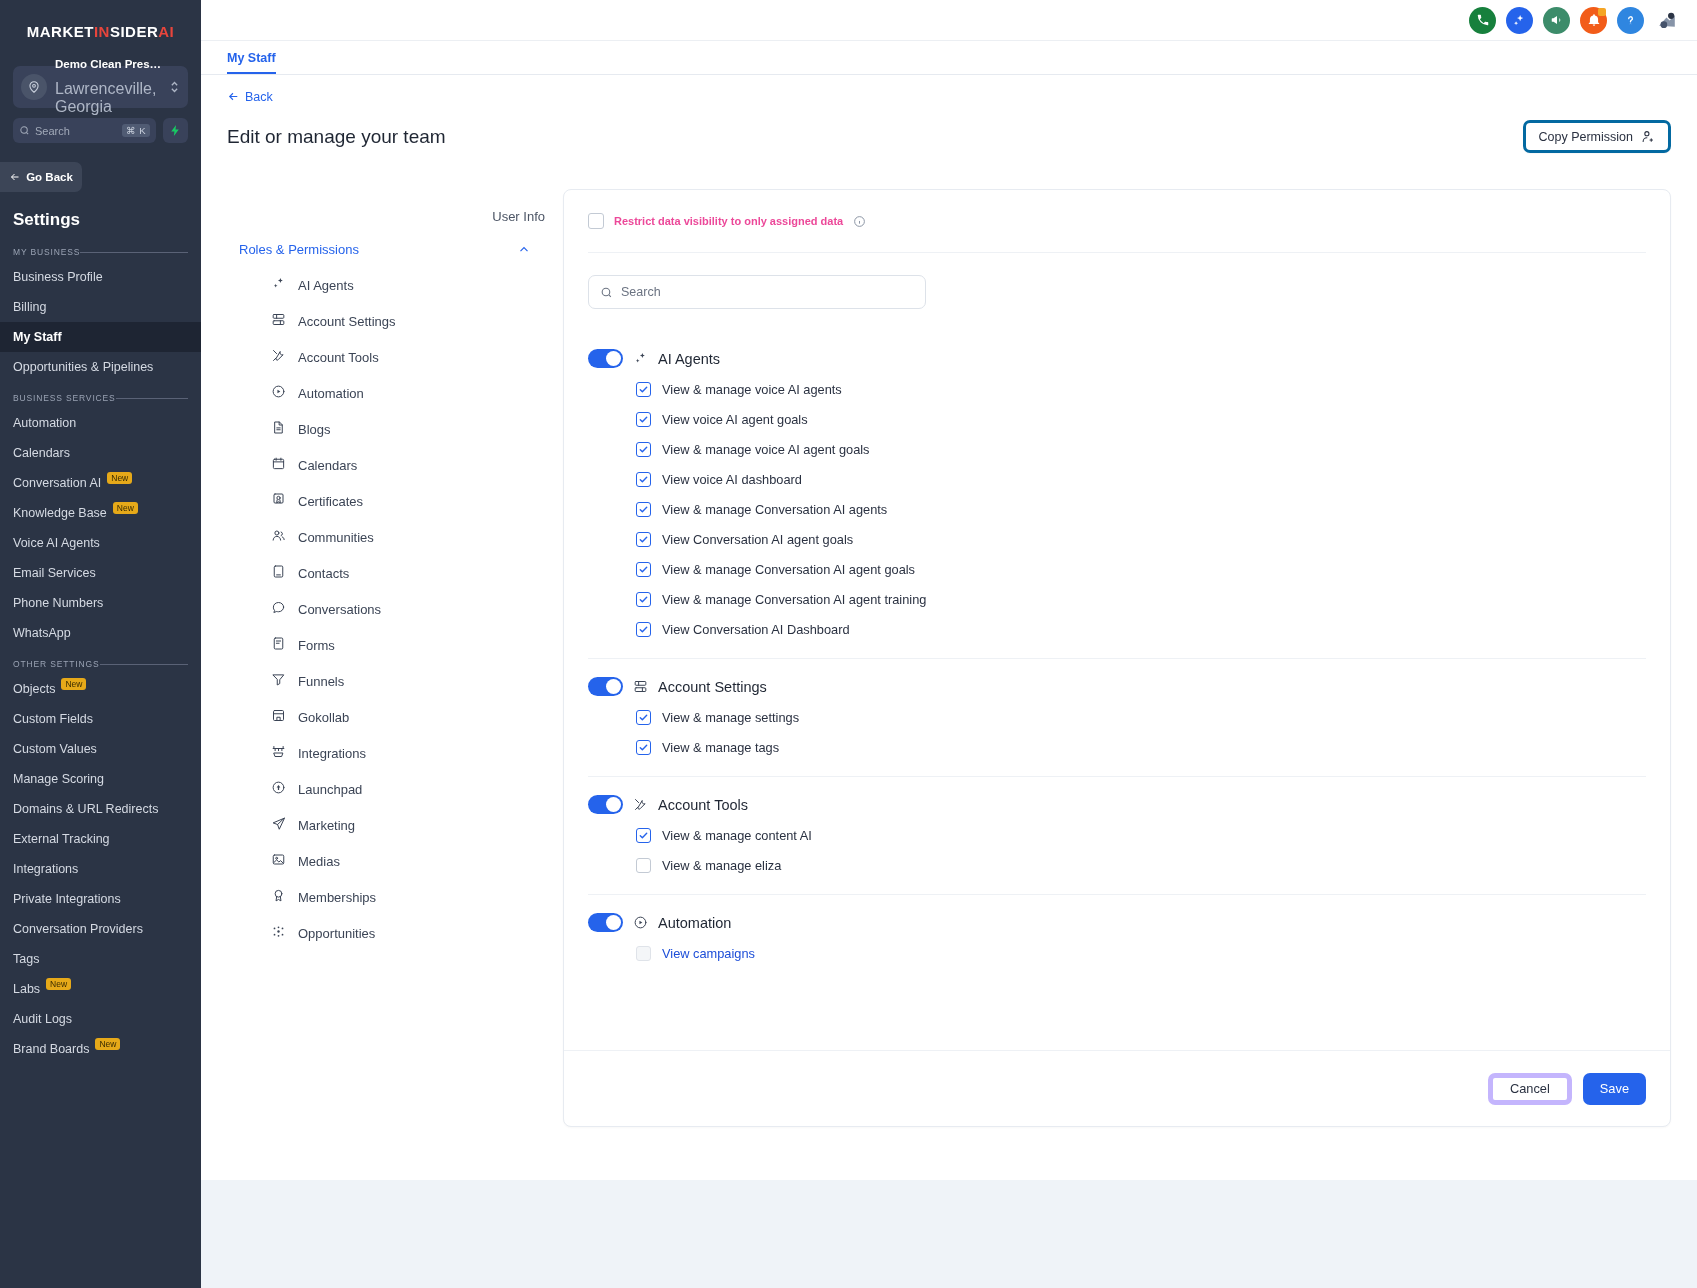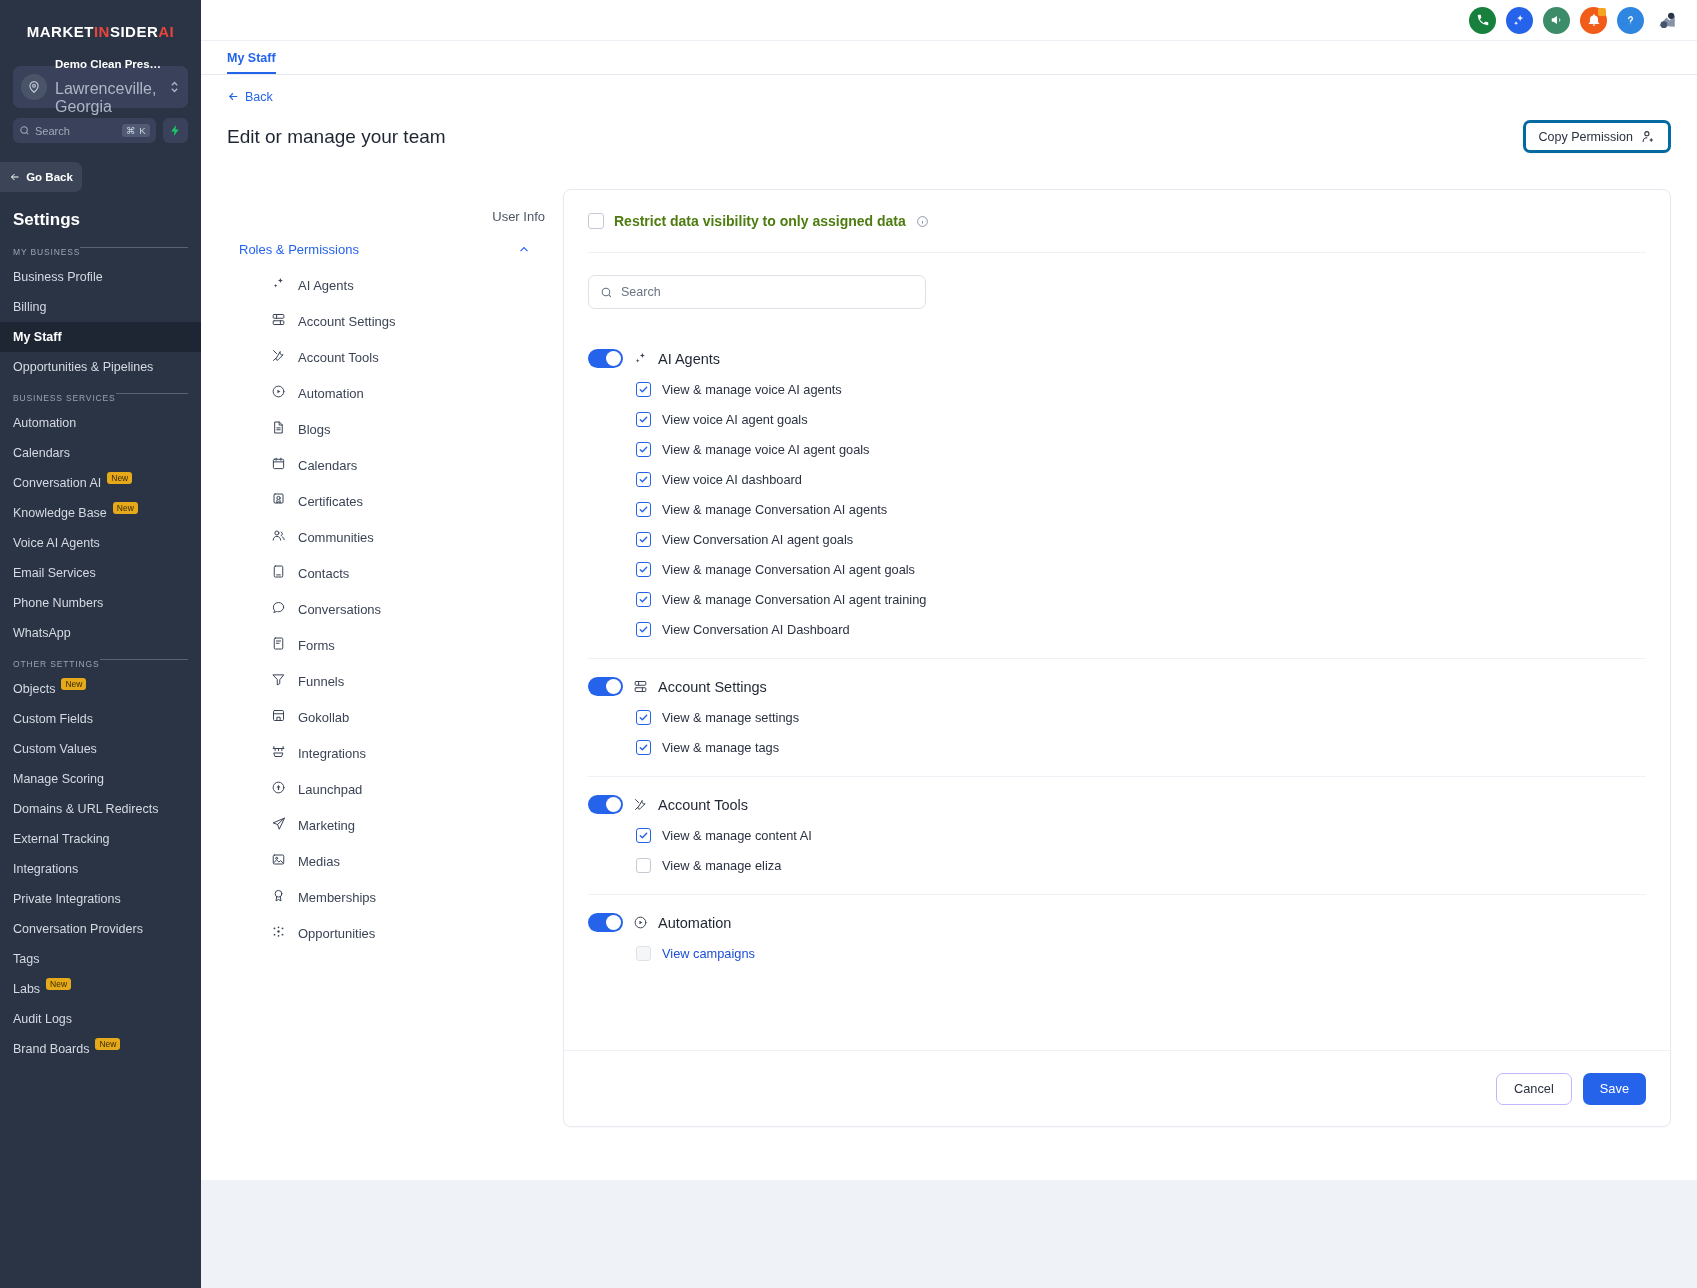--- a/index.html
+++ b/index.html
@@ -74,21 +74,21 @@
     background: #3c4557; border-radius: 0 7px 7px 0;
     display: flex; align-items: center; justify-content: center; gap: 5px;
     color: #ffffff; font-size: 11.5px; font-weight: 600; cursor: pointer;
   }
   .settings-title {
     color: #ffffff; font-size: 17px; font-weight: 700;
     padding: 18px 0 0 13px;
   }
   .nav-scroll { flex: 1; overflow: hidden; padding-top: 6px; }
   .grouphdr {
-    display: flex; gap: 0;
+    display: flex; align-items: center; gap: 0;
     padding: 11px 13px 5px 13px;
   }
   .grouphdr .gt {
     font-size: 8.5px; color: #9aa3b4; letter-spacing: .85px; font-weight: 400;
     white-space: nowrap;
   }
   .grouphdr .gl { flex: 1; height: 1px; background: #5a6276; }
 
   .navitem {
     display: flex; align-items: center; gap: 6px;
@@ -186,21 +186,21 @@
     height: 938px;
     display: flex; flex-direction: column;
     box-shadow: 0 1px 2px rgba(16,24,40,.03);
     overflow: hidden;
   }
   .pc-pad { padding: 0 24px; }
   .restrict-row {
     display: flex; align-items: center; gap: 10px;
     height: 62px;
   }
-  .restrict-row .txt { font-size: 14px; font-weight: 700; color: #4d7c0f; }
+  .restrict-row .txt { font-size: 11px; font-weight: 700; color: #ec4899; }
   .hrline { height: 1px; background: #eef1f5; margin: 0 24px; }
 
   .searchwrap { padding: 22px 24px 0 24px; }
   .psearch {
     height: 34px; border: 1px solid #dde2e9; border-radius: 7px;
     display: flex; align-items: center; gap: 8px; padding: 0 11px;
     width: 338px; cursor: text;
   }
   .psearch .ph { font-size: 12.5px; color: #6b7382; }
 
@@ -243,21 +243,21 @@
   .footer {
     height: 76px; border-top: 1px solid #eef1f5;
     display: flex; align-items: center; justify-content: flex-end;
     gap: 11px; padding-right: 24px;
   }
   .btn {
     height: 32px; border-radius: 7px; font-size: 12.8px; cursor: pointer;
     display: inline-flex; align-items: center; justify-content: center;
     padding: 0 17px;
   }
-  .btn-cancel { border: 1px solid #c4b5fd; background: #fff; color: #2a3141; margin-left: 22px; }
+  .btn-cancel { border: 5px solid #c4b5fd; background: #fff; color: #2a3141; margin-left: 22px; }
   .btn-save { background: #2563eb; color: #fff; font-weight: 400; border: none; }
 
   .pagebg {
     position: absolute; left: 0; right: 0; top: 1180px; bottom: 0;
     background: #eff3f8;
   }
 </style>
 </head>
 <body>
 

